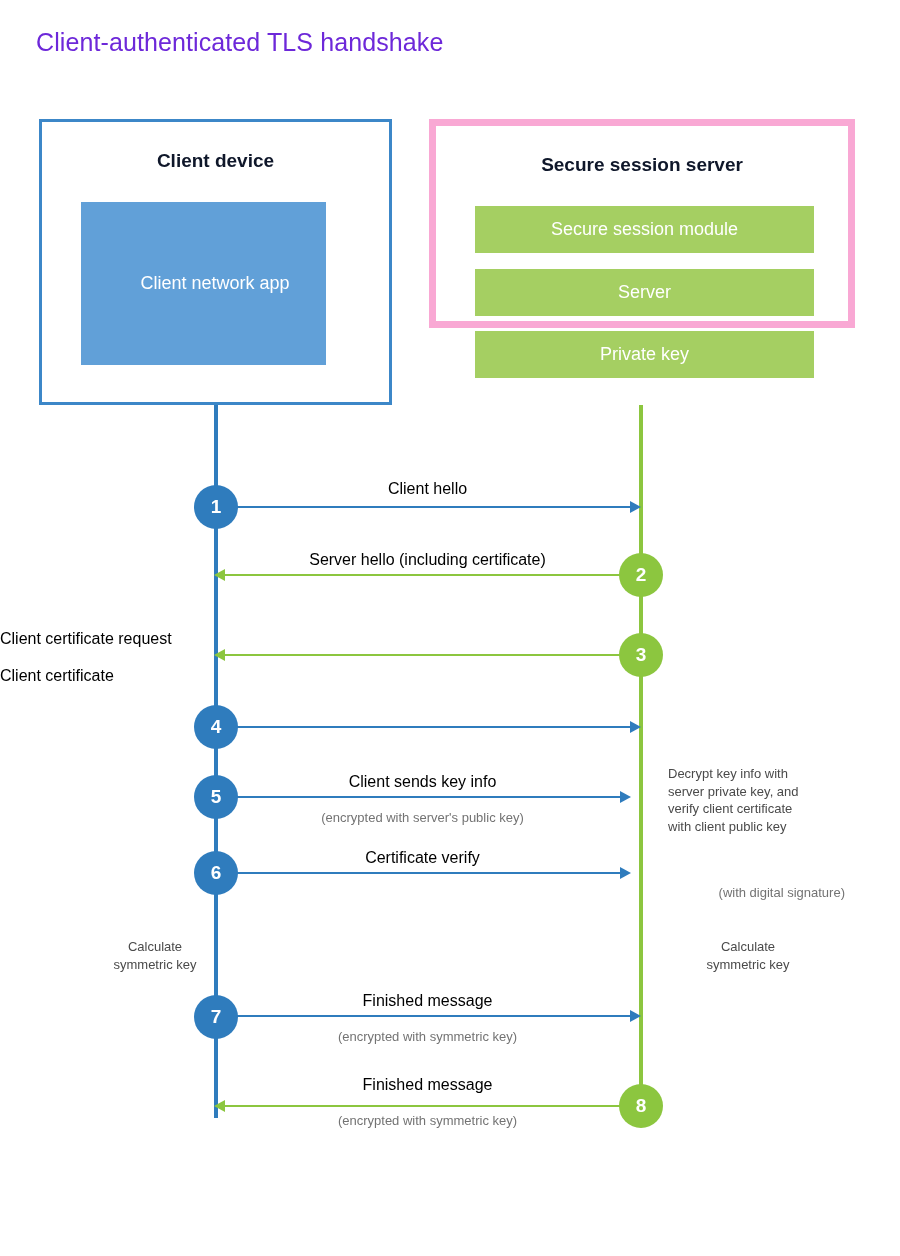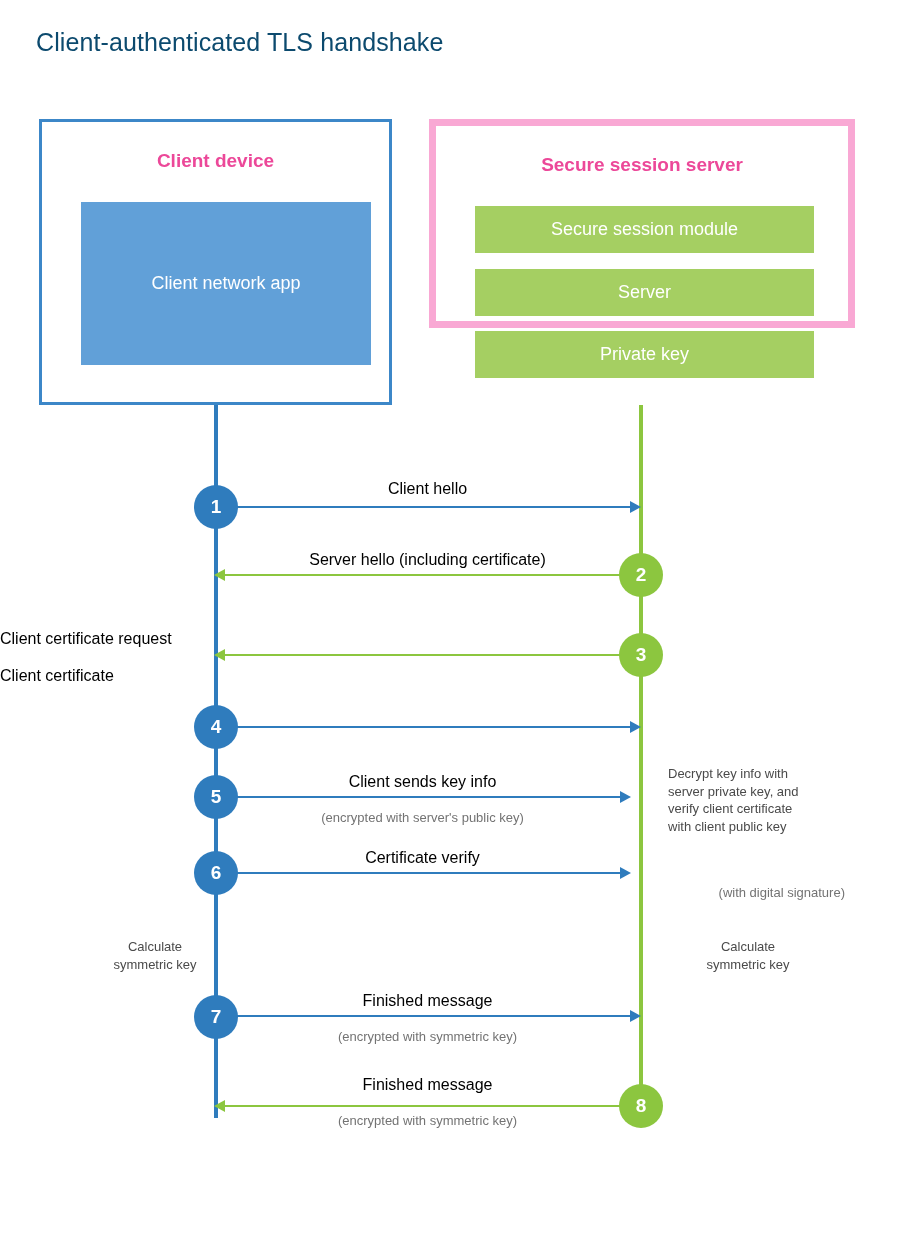--- a/index.html
+++ b/index.html
@@ -17,21 +17,21 @@
     height: 1256px;
     overflow: hidden;
     background: #ffffff;
   }
   .title {
     position: absolute;
     left: 36px;
     top: 28px;
     font-size: 25px;
     font-weight: 400;
-    color: #0c4a6e;
+    color: #6d28d9;
     letter-spacing: 0.1px;
   }
 
   
   .party-box {
     position: absolute;
     background: #ffffff;
     box-sizing: border-box;
   }
   #client-box {
@@ -48,36 +48,37 @@
     height: 209px;
     border: 7px solid #f9a8d4;
   }
   .party-title {
     position: absolute;
     width: 100%;
     top: 28px;
     text-align: center;
     font-size: 19px;
     font-weight: bold;
-    color: #ec4899;
+    color: #0f172a;
   }
   #client-app {
     position: absolute;
     left: 39px;
     top: 80px;
-    width: 290px;
+    width: 222px;
     height: 163px;
     background: #61a0d8;
     color: #ffffff;
     font-size: 18px;
     display: flex;
     align-items: center;
     justify-content: center;
     text-align: right;
     line-height: 1.45;
+    padding-left: 23px;
   }
   .server-item {
     position: absolute;
     left: 39px;
     width: 339px;
     height: 47px;
     background: #a5cf62;
     color: #ffffff;
     font-size: 18px;
     display: flex;

